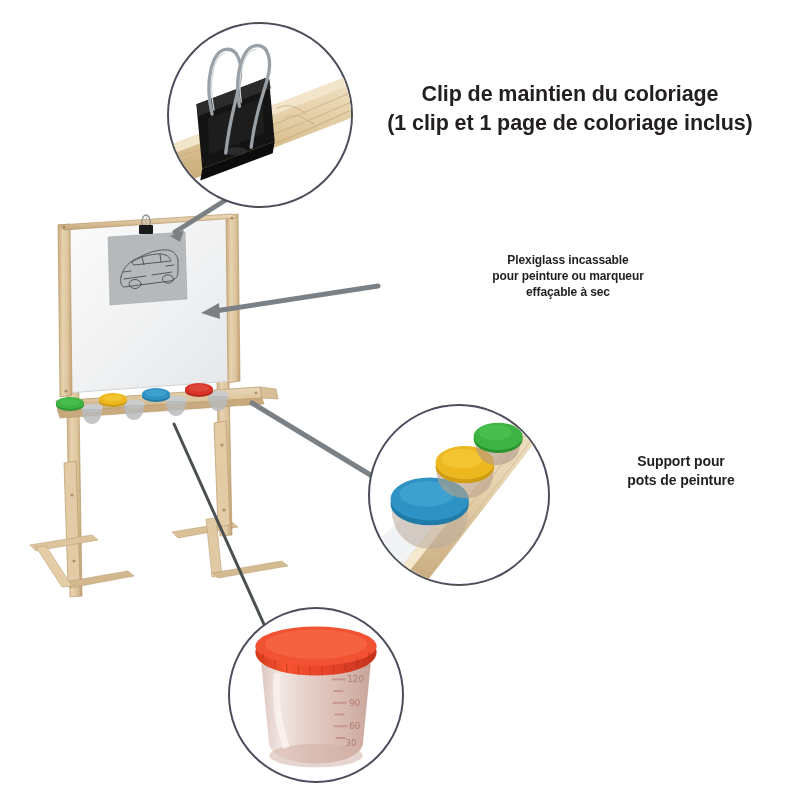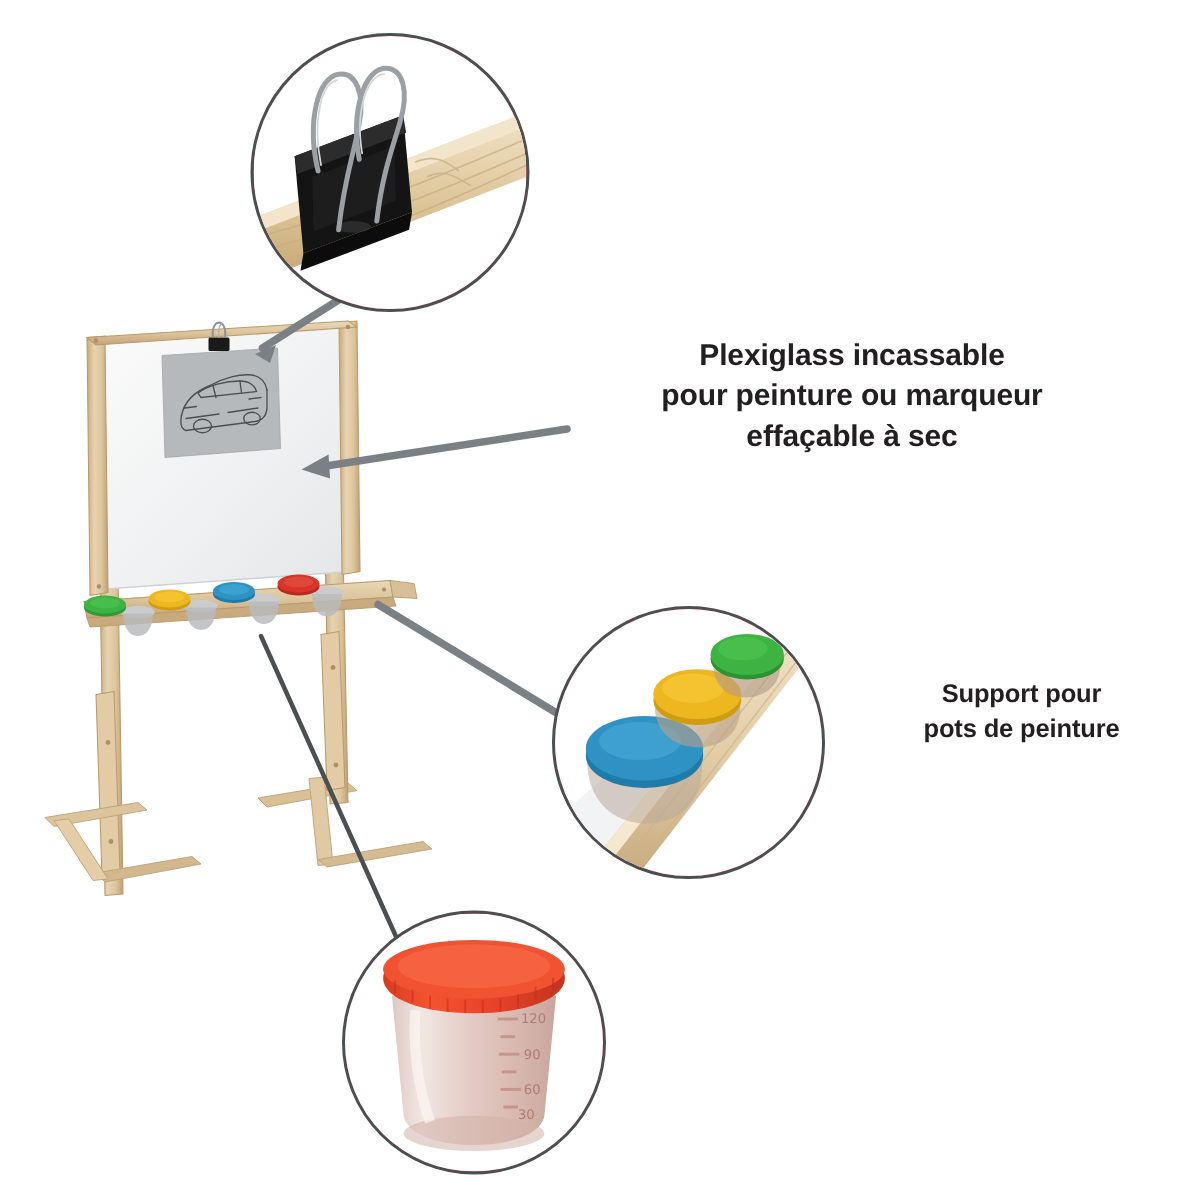--- a/index.html
+++ b/index.html
@@ -21,37 +21,37 @@
   .callout-text {
     position: absolute;
     color: #231f20;
     font-weight: 700;
     line-height: 1.34;
     text-align: center;
     letter-spacing: -0.1px;
     white-space: pre-line;
   }
   #text-clip       { left: 350px; top: 80px;  width: 440px; font-size: 21.5px; }
-  #text-plexi      { left: 388px; top: 224px; width: 360px; font-size: 20px; }
-  #text-support    { left: 566px; top: 452px; width: 230px; font-size: 17px; }
+  #text-plexi      { left: 388px; top: 252px; width: 360px; font-size: 12px; }
+  #text-support    { left: 566px; top: 452px; width: 230px; font-size: 14px; }
   #text-pots       { left: 382px; top: 652px; width: 270px; font-size: 20.5px; }
 
   
   .layer {
     position: absolute;
     left: 0; top: 0;
     width: 800px; height: 800px;
   }
 
   
   .callout-circle {
     position: absolute;
     border-radius: 50%;
     overflow: hidden;
-    background: #ef4444;
+    background: #8b5cf6;
     box-sizing: border-box;
     border: 2.5px solid #4a4f52;
   }
   #circle-clip    { left: 167px; top: 22px;  width: 186px; height: 186px; }
   #circle-tray    { left: 368px; top: 404px; width: 182px; height: 182px; }
   #circle-pot     { left: 228px; top: 607px; width: 176px; height: 176px; }
 
   .circle-inner {
     position: absolute;
     left: 0; top: 0;
@@ -361,19 +361,21 @@
             <line x1="106" y1="58" x2="106" y2="67"></line>
             <line x1="118" y1="55" x2="118" y2="64"></line>
             <line x1="130" y1="50" x2="130" y2="59"></line>
             <line x1="142" y1="44" x2="142" y2="52"></line>
           </g>
         </g>
       </g>
     </svg>
   </div>
 
+  <div id="text-clip" class="callout-text">Clip de maintien du coloriage
+(1 clip et 1 page de coloriage inclus)</div>
   <div id="text-plexi" class="callout-text">Plexiglass incassable
 pour peinture ou marqueur
 effaçable à sec</div>
   <div id="text-support" class="callout-text">Support pour
 pots de peinture</div>
 
 </div>
 
 </body></html>

